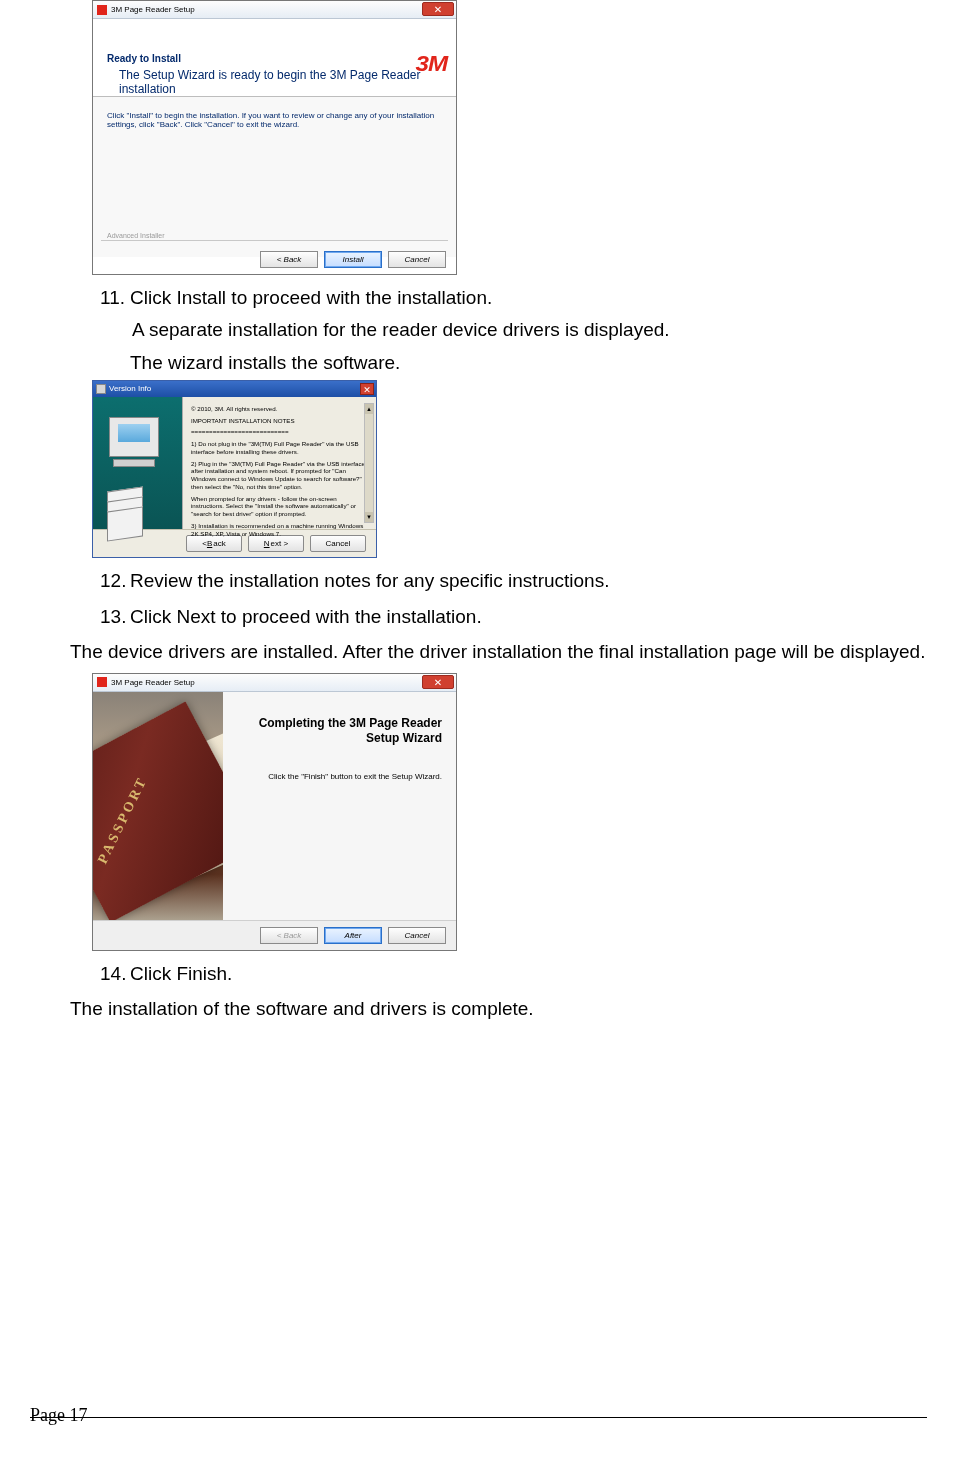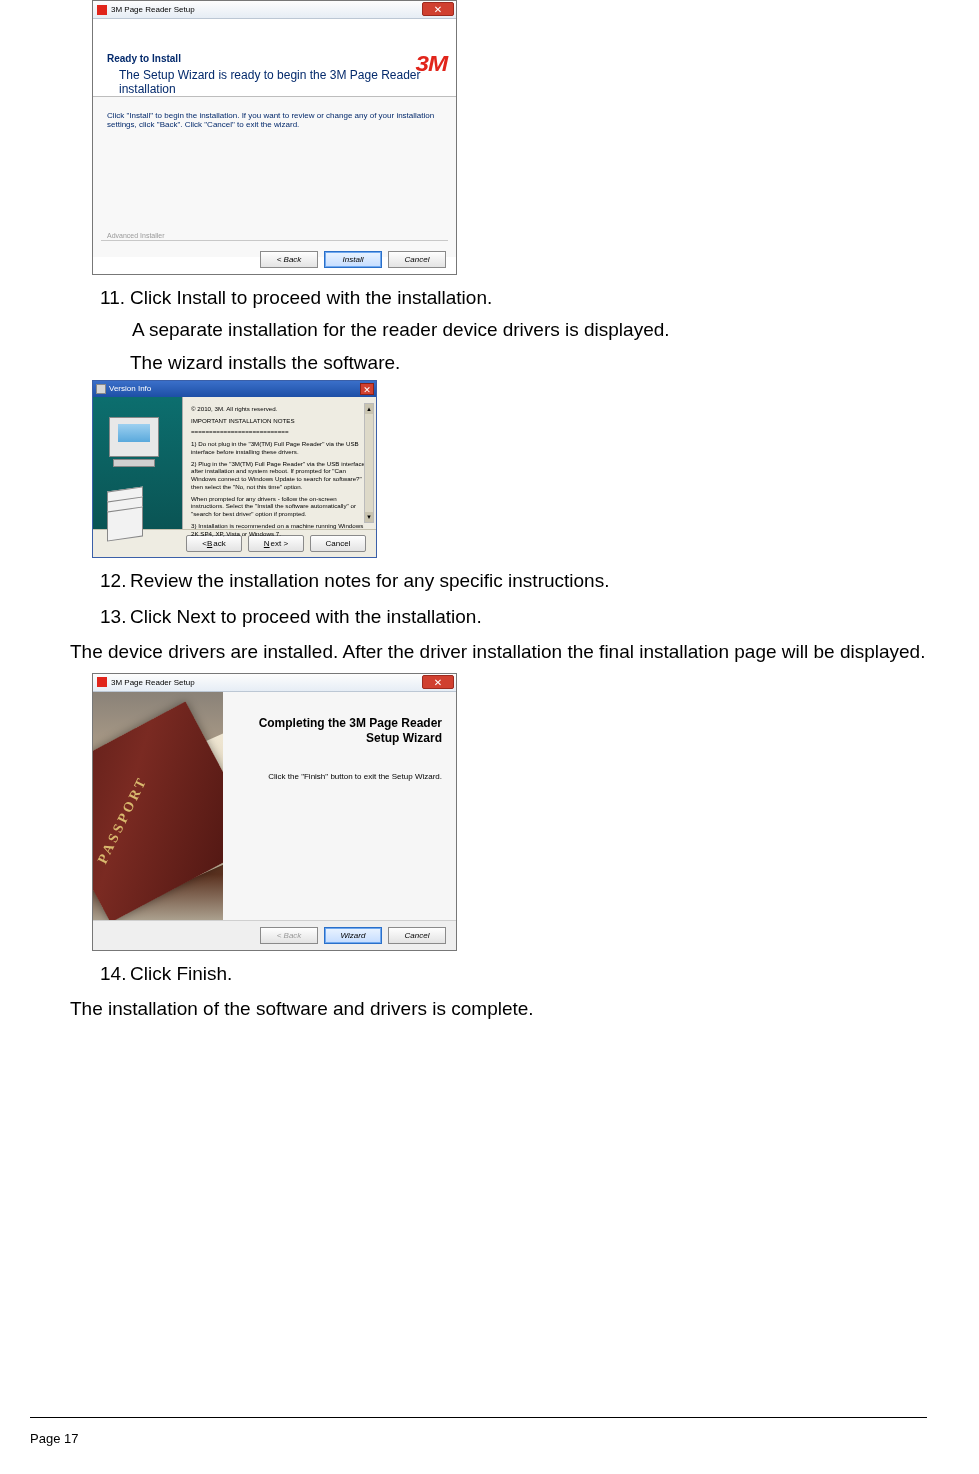--- a/index.html
+++ b/index.html
@@ -285,22 +285,23 @@
   .indent { margin: 8px 0 0 60px; }
   .indent2 { margin: 6px 0 0 62px; }
   .para { margin: 10px 0 0 0; }
 
   .footer-rule {
     position:absolute;
     left:30px; right:52px; bottom:56px;
     border-top:1px solid #000;
   }
   .page-num{
-    position:absolute;left:30px;bottom:28px;
-    font-size:13px;
+    position:absolute;left:30px;bottom:48px;
+    font-size:18px;
+    font-family:Liberation Serif, serif;
   }
 </style>
 </head>
 <body>
 
 <div class="page">
 
   <div class="shot1">
     <div class="s1-titlebar">
       <span class="brand3m-mini"></span>
@@ -395,21 +396,21 @@
         <div class="spine"></div>
         <div class="pass-label">PASSPORT</div>
       </div>
       <div class="s3-right">
         <div class="s3-title">Completing the 3M Page Reader Setup Wizard</div>
         <div class="s3-sub">Click the "Finish" button to exit the Setup Wizard.</div>
       </div>
     </div>
     <div class="s3-footer">
       <span class="winbtn" style="color:#9a9a9a">&lt; Back</span>
-      <span class="winbtn primary">Wizard</span>
+      <span class="winbtn primary">After</span>
       <span class="winbtn">Cancel</span>
     </div>
   </div>
 
   <div class="body-text list-item">
     <span class="num">14.</span>
     <span>Click Finish.</span>
   </div>
   <div class="body-text para">The installation of the software and drivers is complete.</div>
 

